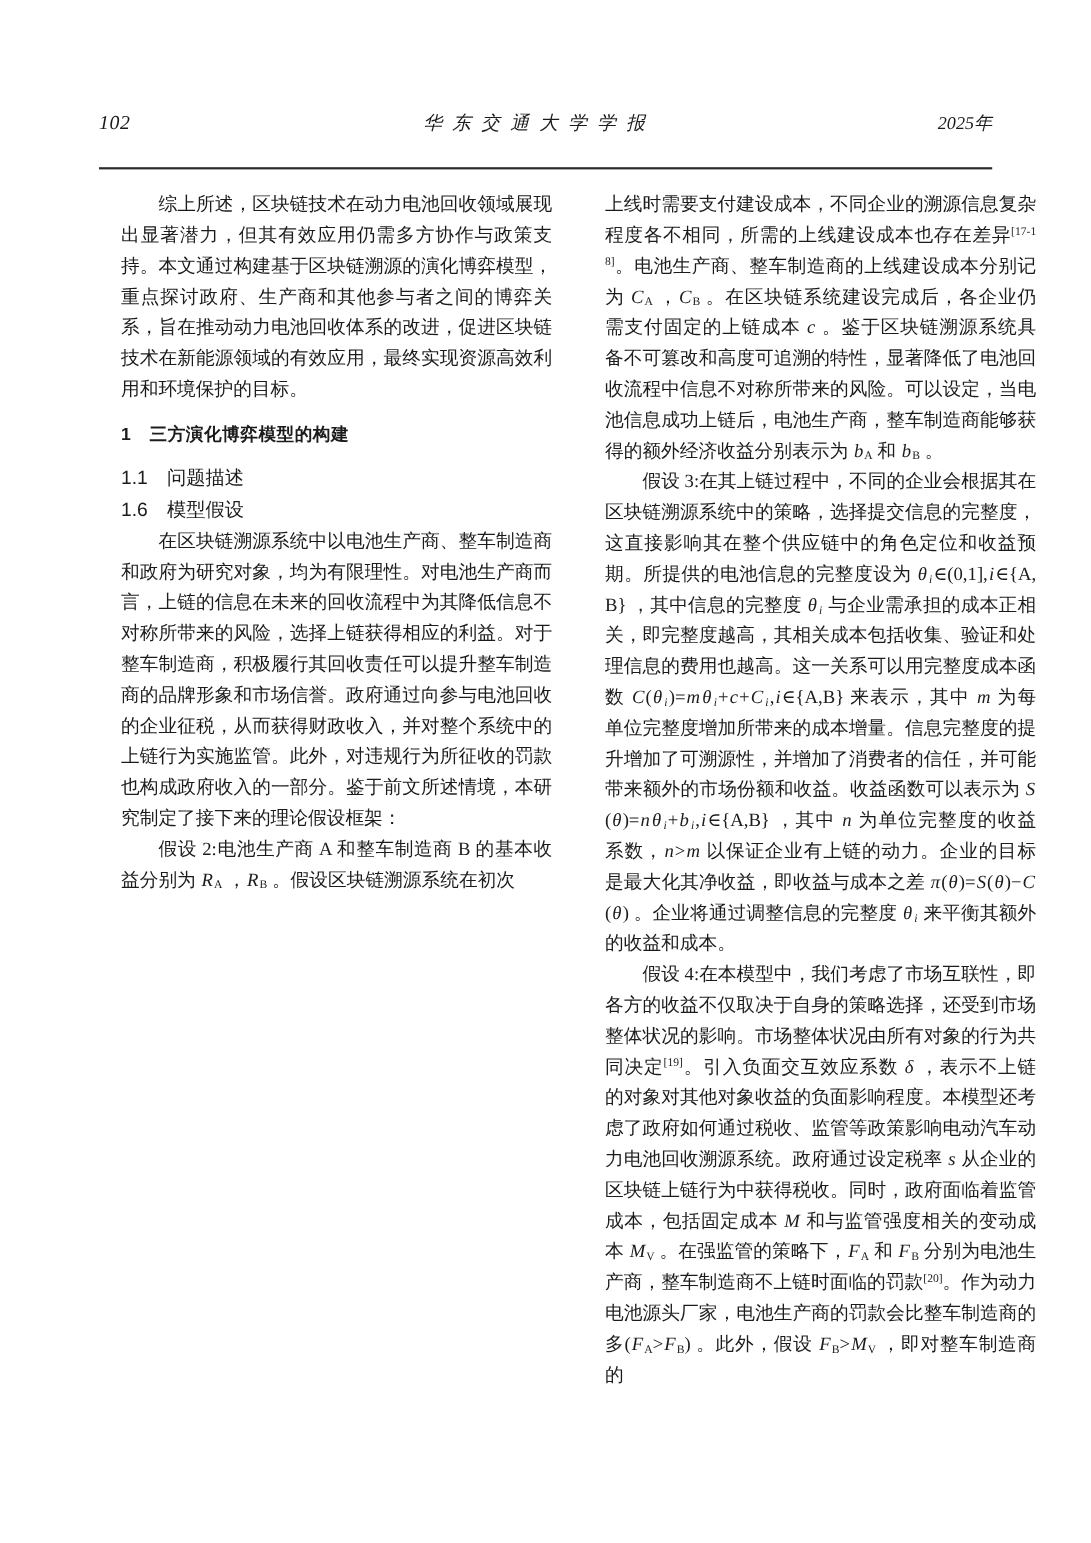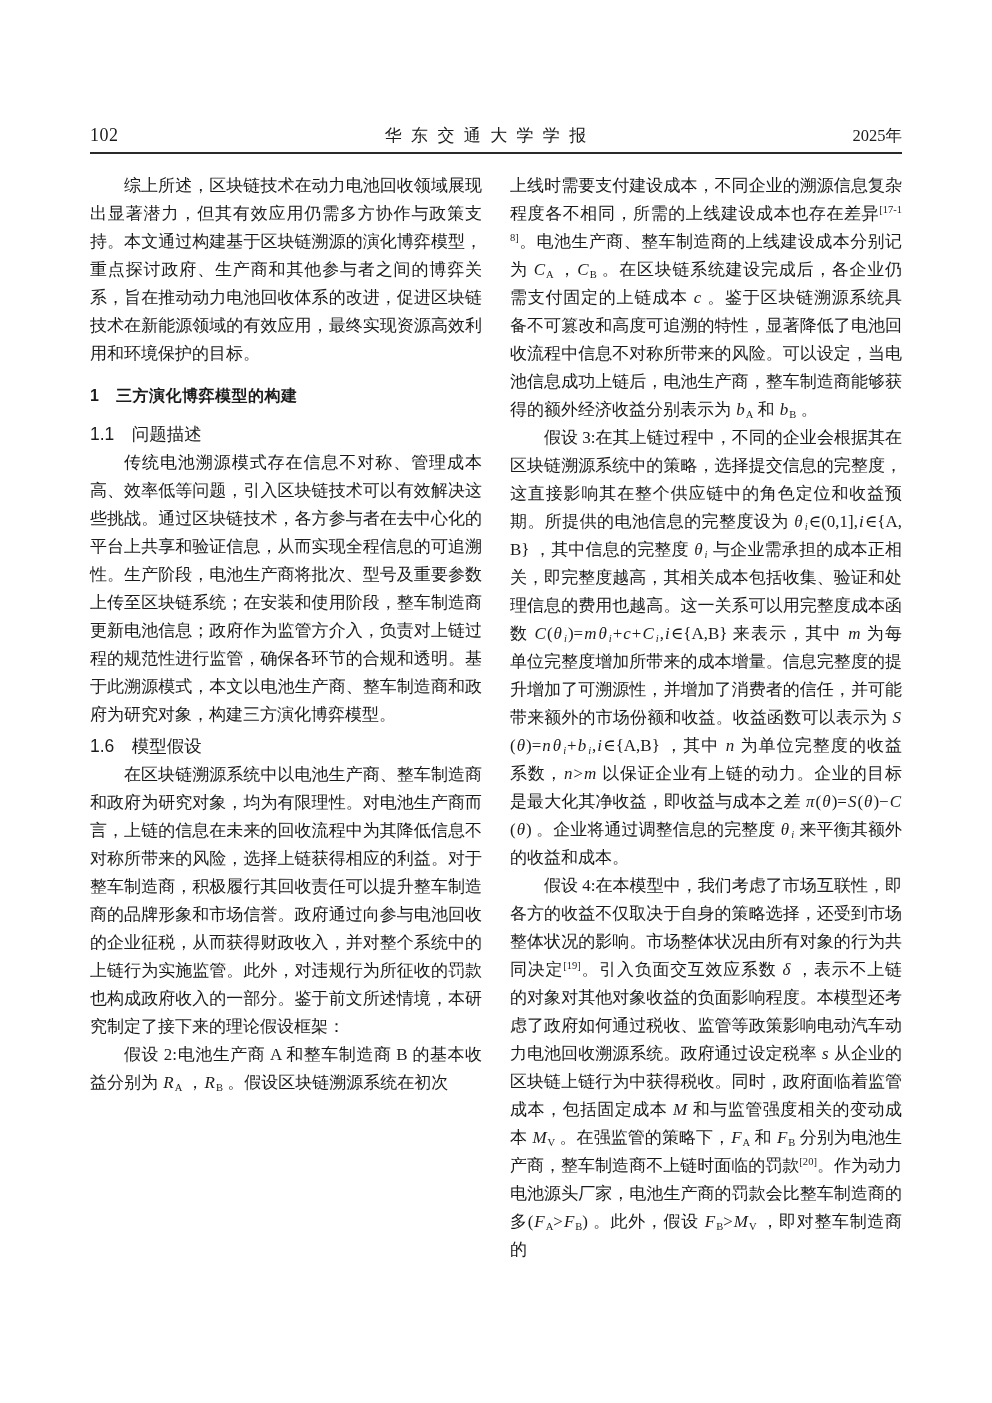--- a/index.html
+++ b/index.html
@@ -7,37 +7,38 @@
     position:relative;
     width:992px;height:1403px;
     background:#ffffff;
     color:#1b1b1b;
     font-family:"Liberation Serif","DejaVu Serif",serif;
     overflow:hidden;
     margin:0 auto;
   }
   
   .running-head{
-    position:absolute;left:90px;top:124px;width:812px;
+    position:absolute;left:90px;top:100px;width:812px;
     display:flex;justify-content:space-between;align-items:baseline;
     font-size:17px;
+    font-style:italic;
   }
   .running-head .pagenum{font-size:18px;letter-spacing:0.5px;}
   .running-head .journal{letter-spacing:0.55em;text-indent:0.55em;font-size:17px;text-align:center;}
   .running-head .year{font-size:16.5px;}
   .head-rule{
     position:absolute;left:90px;top:152px;width:812px;height:0;
     border-top:2.5px solid #2a2a2a;
   }
   
   .content{
     position:absolute;left:90px;top:172px;width:812px;
     display:flex;gap:28px;
   }
-  .col{width:392px;flex:0 0 392px;}
+  .col{width:392px;flex:0 0 392px;margin-left:20px;}
   .blk{margin:0;}
   .p{
     font-size:17px;line-height:28px;
     text-align:justify;text-indent:2em;
     word-break:break-all;
   }
   .p.cont{text-indent:0;}
   .h1{
     font-family:"Liberation Sans","DejaVu Sans",sans-serif;
     font-weight:700;font-size:16px;line-height:26px;
@@ -67,21 +68,20 @@
     <span class="year">2025年</span>
   </div>
 
   <div class="head-rule"></div>
 
   <div class="content">
     <div class="col">
         <div class="blk p">综上所述，区块链技术在动力电池回收领域展现出显著潜力，但其有效应用仍需多方协作与政策支持。本文通过构建基于区块链溯源的演化博弈模型，重点探讨政府、生产商和其他参与者之间的博弈关系，旨在推动动力电池回收体系的改进，促进区块链技术在新能源领域的有效应用，最终实现资源高效利用和环境保护的目标。</div>
         <div class="blk h1">1　三方演化博弈模型的构建</div>
         <div class="blk h2">1.1　问题描述</div>
-        <div class="blk p">传统电池溯源模式存在信息不对称、管理成本高、效率低等问题，引入区块链技术可以有效解决这些挑战。通过区块链技术，各方参与者在去中心化的平台上共享和验证信息，从而实现全程信息的可追溯性。生产阶段，电池生产商将批次、型号及重要参数上传至区块链系统；在安装和使用阶段，整车制造商更新电池信息；政府作为监管方介入，负责对上链过程的规范性进行监管，确保各环节的合规和透明。基于此溯源模式，本文以电池生产商、整车制造商和政府为研究对象，构建三方演化博弈模型。</div>
         <div class="blk h2">1.6　模型假设</div>
         <div class="blk p">在区块链溯源系统中以电池生产商、整车制造商和政府为研究对象，均为有限理性。对电池生产商而言，上链的信息在未来的回收流程中为其降低信息不对称所带来的风险，选择上链获得相应的利益。对于整车制造商，积极履行其回收责任可以提升整车制造商的品牌形象和市场信誉。政府通过向参与电池回收的企业征税，从而获得财政收入，并对整个系统中的上链行为实施监管。此外，对违规行为所征收的罚款也构成政府收入的一部分。鉴于前文所述情境，本研究制定了接下来的理论假设框架：</div>
         <div class="blk p">假设 2:电池生产商 A 和整车制造商 B 的基本收益分别为 <i class="v">R</i><sub>A</sub> ，<i class="v">R</i><sub>B</sub> 。假设区块链溯源系统在初次</div>
       </div>
     <div class="col">
         <div class="blk p cont">上线时需要支付建设成本，不同企业的溯源信息复杂程度各不相同，所需的上线建设成本也存在差异<sup>[17-18]</sup>。电池生产商、整车制造商的上线建设成本分别记为 <i class="v">C</i><sub>A</sub> ，<i class="v">C</i><sub>B</sub> 。在区块链系统建设完成后，各企业仍需支付固定的上链成本 <i class="v">c</i> 。鉴于区块链溯源系统具备不可篡改和高度可追溯的特性，显著降低了电池回收流程中信息不对称所带来的风险。可以设定，当电池信息成功上链后，电池生产商，整车制造商能够获得的额外经济收益分别表示为 <i class="v">b</i><sub>A</sub> 和 <i class="v">b</i><sub>B</sub> 。</div>
         <div class="blk p">假设 3:在其上链过程中，不同的企业会根据其在区块链溯源系统中的策略，选择提交信息的完整度，这直接影响其在整个供应链中的角色定位和收益预期。所提供的电池信息的完整度设为 <i class="v">θ</i><sub><i class="v">i</i></sub>∈(0,1],<i class="v">i</i>∈{A,B} ，其中信息的完整度 <i class="v">θ</i><sub><i class="v">i</i></sub> 与企业需承担的成本正相关，即完整度越高，其相关成本包括收集、验证和处理信息的费用也越高。这一关系可以用完整度成本函数 <i class="v">C</i>(<i class="v">θ</i><sub><i class="v">i</i></sub>)=<i class="v">m</i><i class="v">θ</i><sub><i class="v">i</i></sub>+<i class="v">c</i>+<i class="v">C</i><sub><i class="v">i</i></sub>,<i class="v">i</i>∈{A,B} 来表示，其中 <i class="v">m</i> 为每单位完整度增加所带来的成本增量。信息完整度的提升增加了可溯源性，并增加了消费者的信任，并可能带来额外的市场份额和收益。收益函数可以表示为 <i class="v">S</i>(<i class="v">θ</i>)=<i class="v">n</i><i class="v">θ</i><sub><i class="v">i</i></sub>+<i class="v">b</i><sub><i class="v">i</i></sub>,<i class="v">i</i>∈{A,B} ，其中 <i class="v">n</i> 为单位完整度的收益系数，<i class="v">n</i>&gt;<i class="v">m</i> 以保证企业有上链的动力。企业的目标是最大化其净收益，即收益与成本之差 <i class="v">π</i>(<i class="v">θ</i>)=<i class="v">S</i>(<i class="v">θ</i>)−<i class="v">C</i>(<i class="v">θ</i>) 。企业将通过调整信息的完整度 <i class="v">θ</i><sub><i class="v">i</i></sub> 来平衡其额外的收益和成本。</div>
         <div class="blk p">假设 4:在本模型中，我们考虑了市场互联性，即各方的收益不仅取决于自身的策略选择，还受到市场整体状况的影响。市场整体状况由所有对象的行为共同决定<sup>[19]</sup>。引入负面交互效应系数 <i class="v">δ</i> ，表示不上链的对象对其他对象收益的负面影响程度。本模型还考虑了政府如何通过税收、监管等政策影响电动汽车动力电池回收溯源系统。政府通过设定税率 <i class="v">s</i> 从企业的区块链上链行为中获得税收。同时，政府面临着监管成本，包括固定成本 <i class="v">M</i> 和与监管强度相关的变动成本 <i class="v">M</i><sub>V</sub> 。在强监管的策略下，<i class="v">F</i><sub>A</sub> 和 <i class="v">F</i><sub>B</sub> 分别为电池生产商，整车制造商不上链时面临的罚款<sup>[20]</sup>。作为动力电池源头厂家，电池生产商的罚款会比整车制造商的多(<i class="v">F</i><sub>A</sub>&gt;<i class="v">F</i><sub>B</sub>) 。此外，假设 <i class="v">F</i><sub>B</sub>&gt;<i class="v">M</i><sub>V</sub> ，即对整车制造商的</div>
       </div>
   </div>

